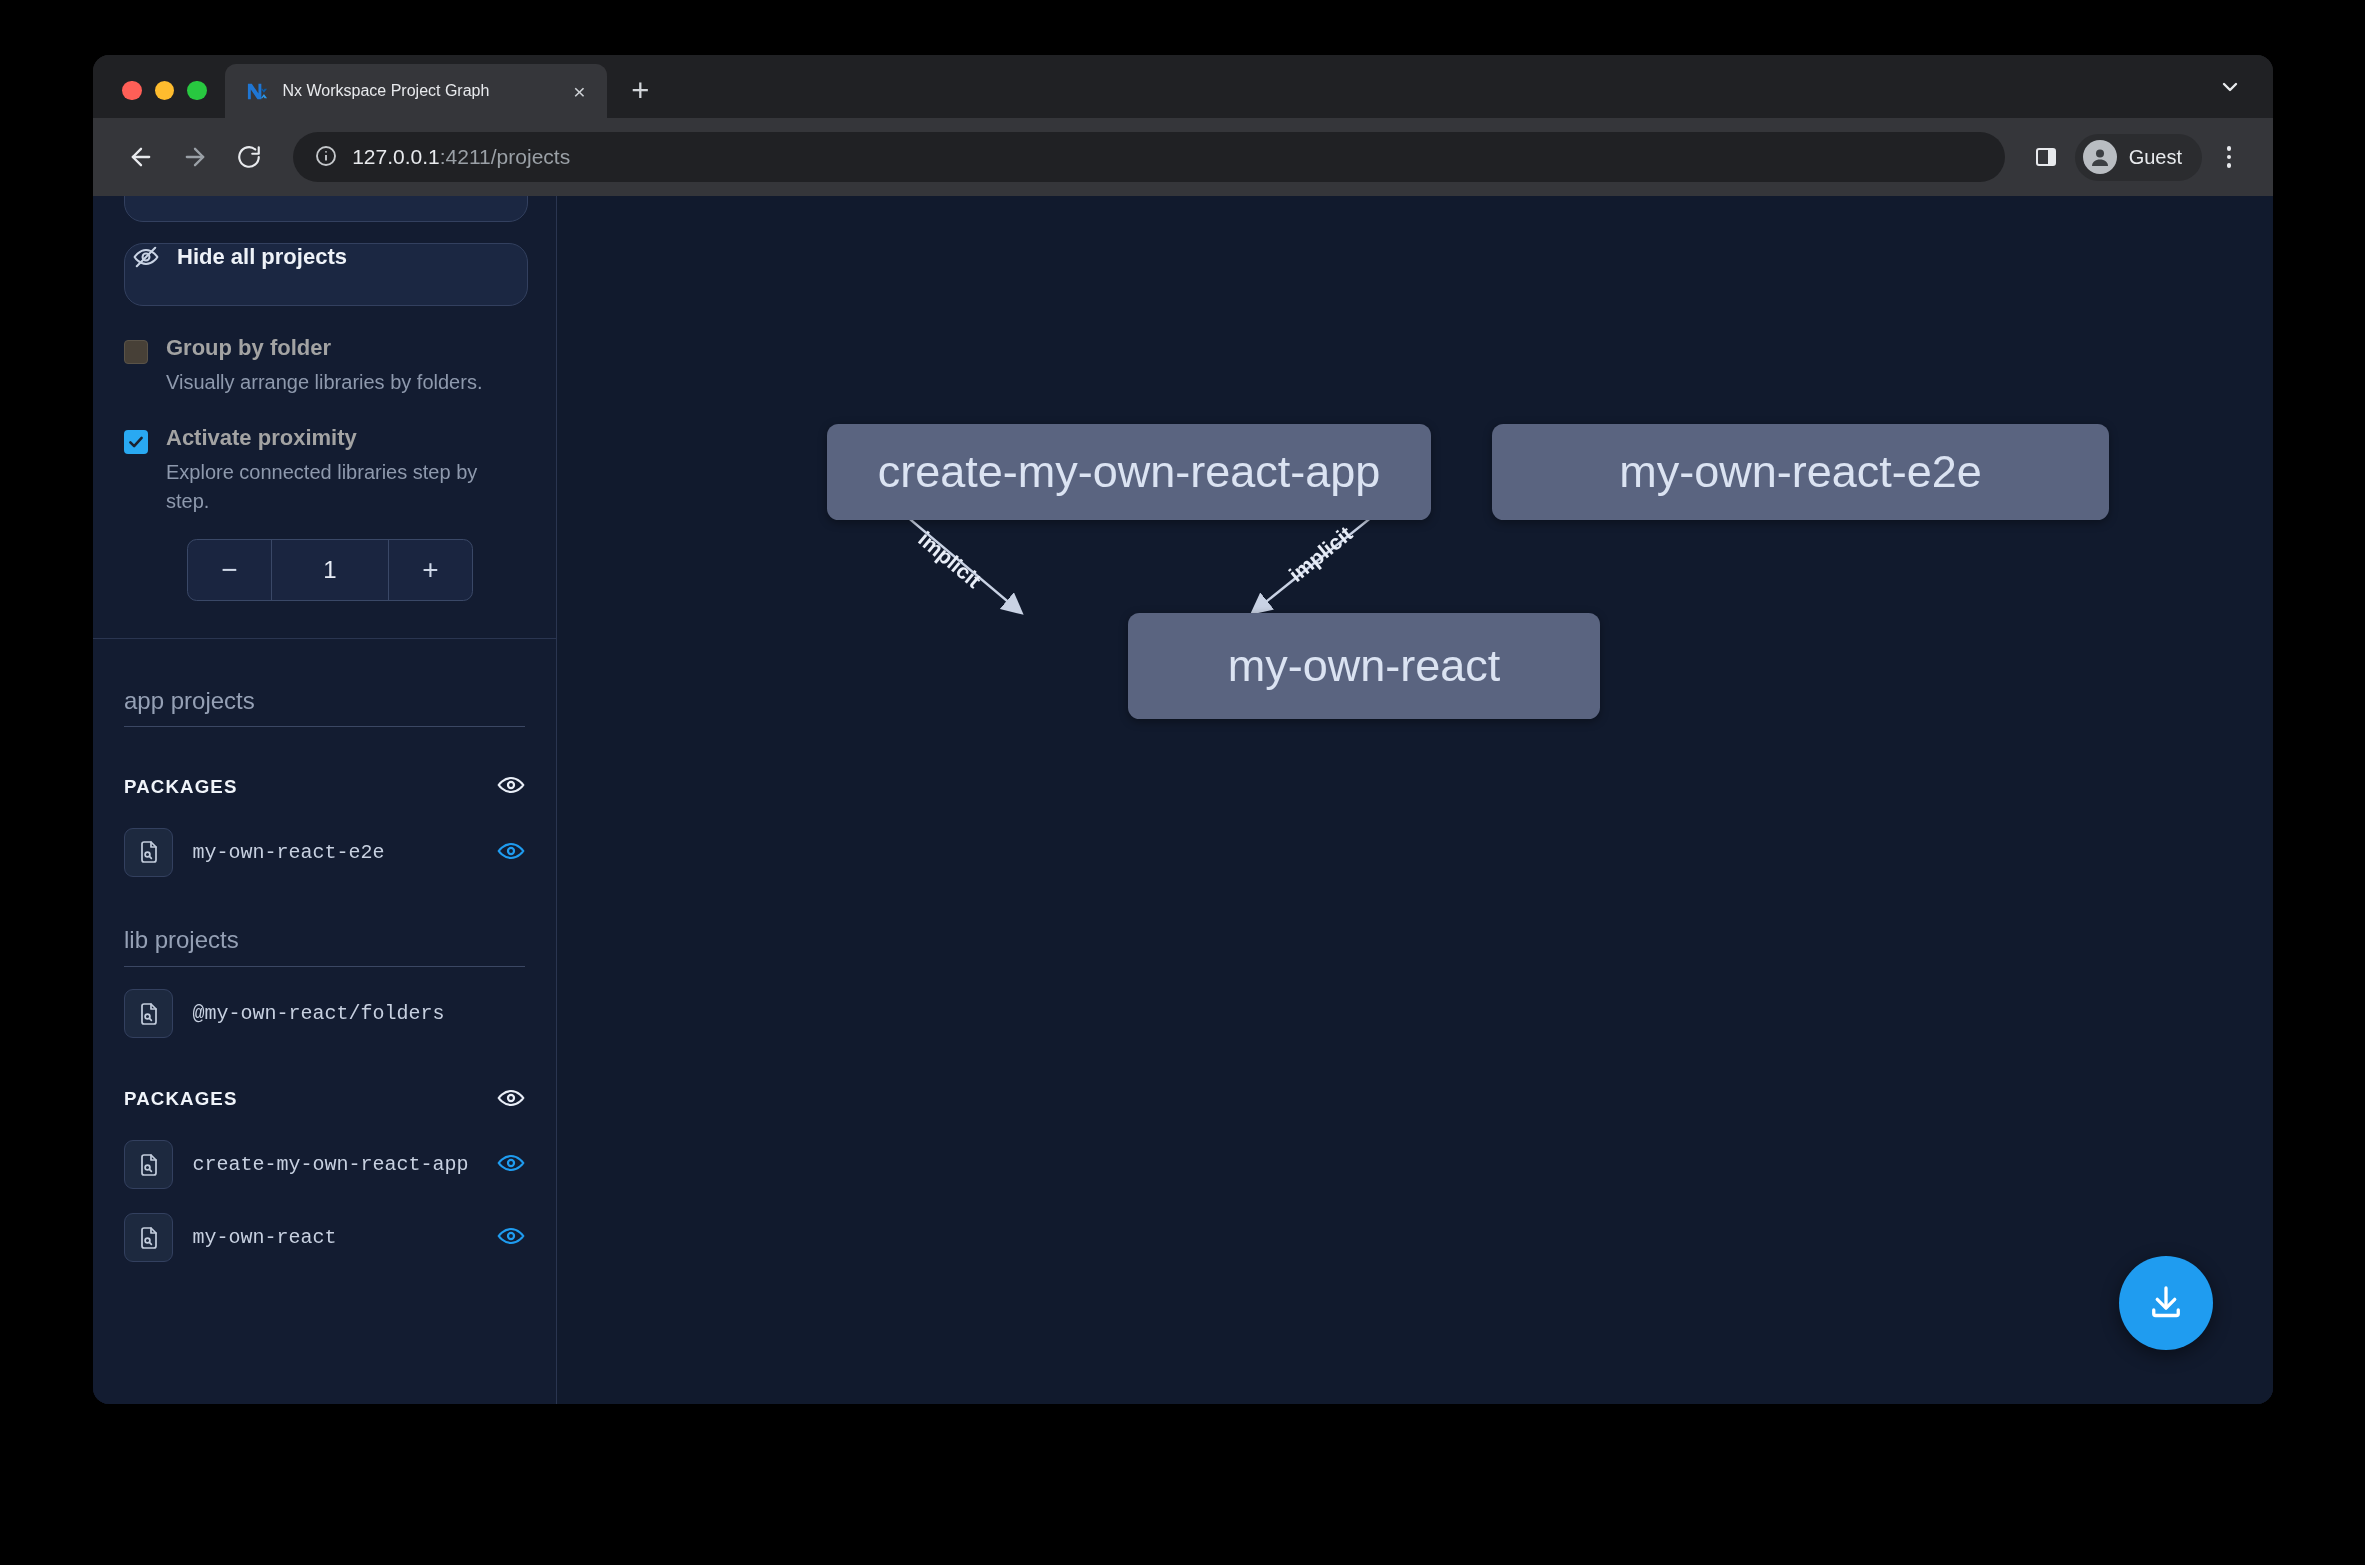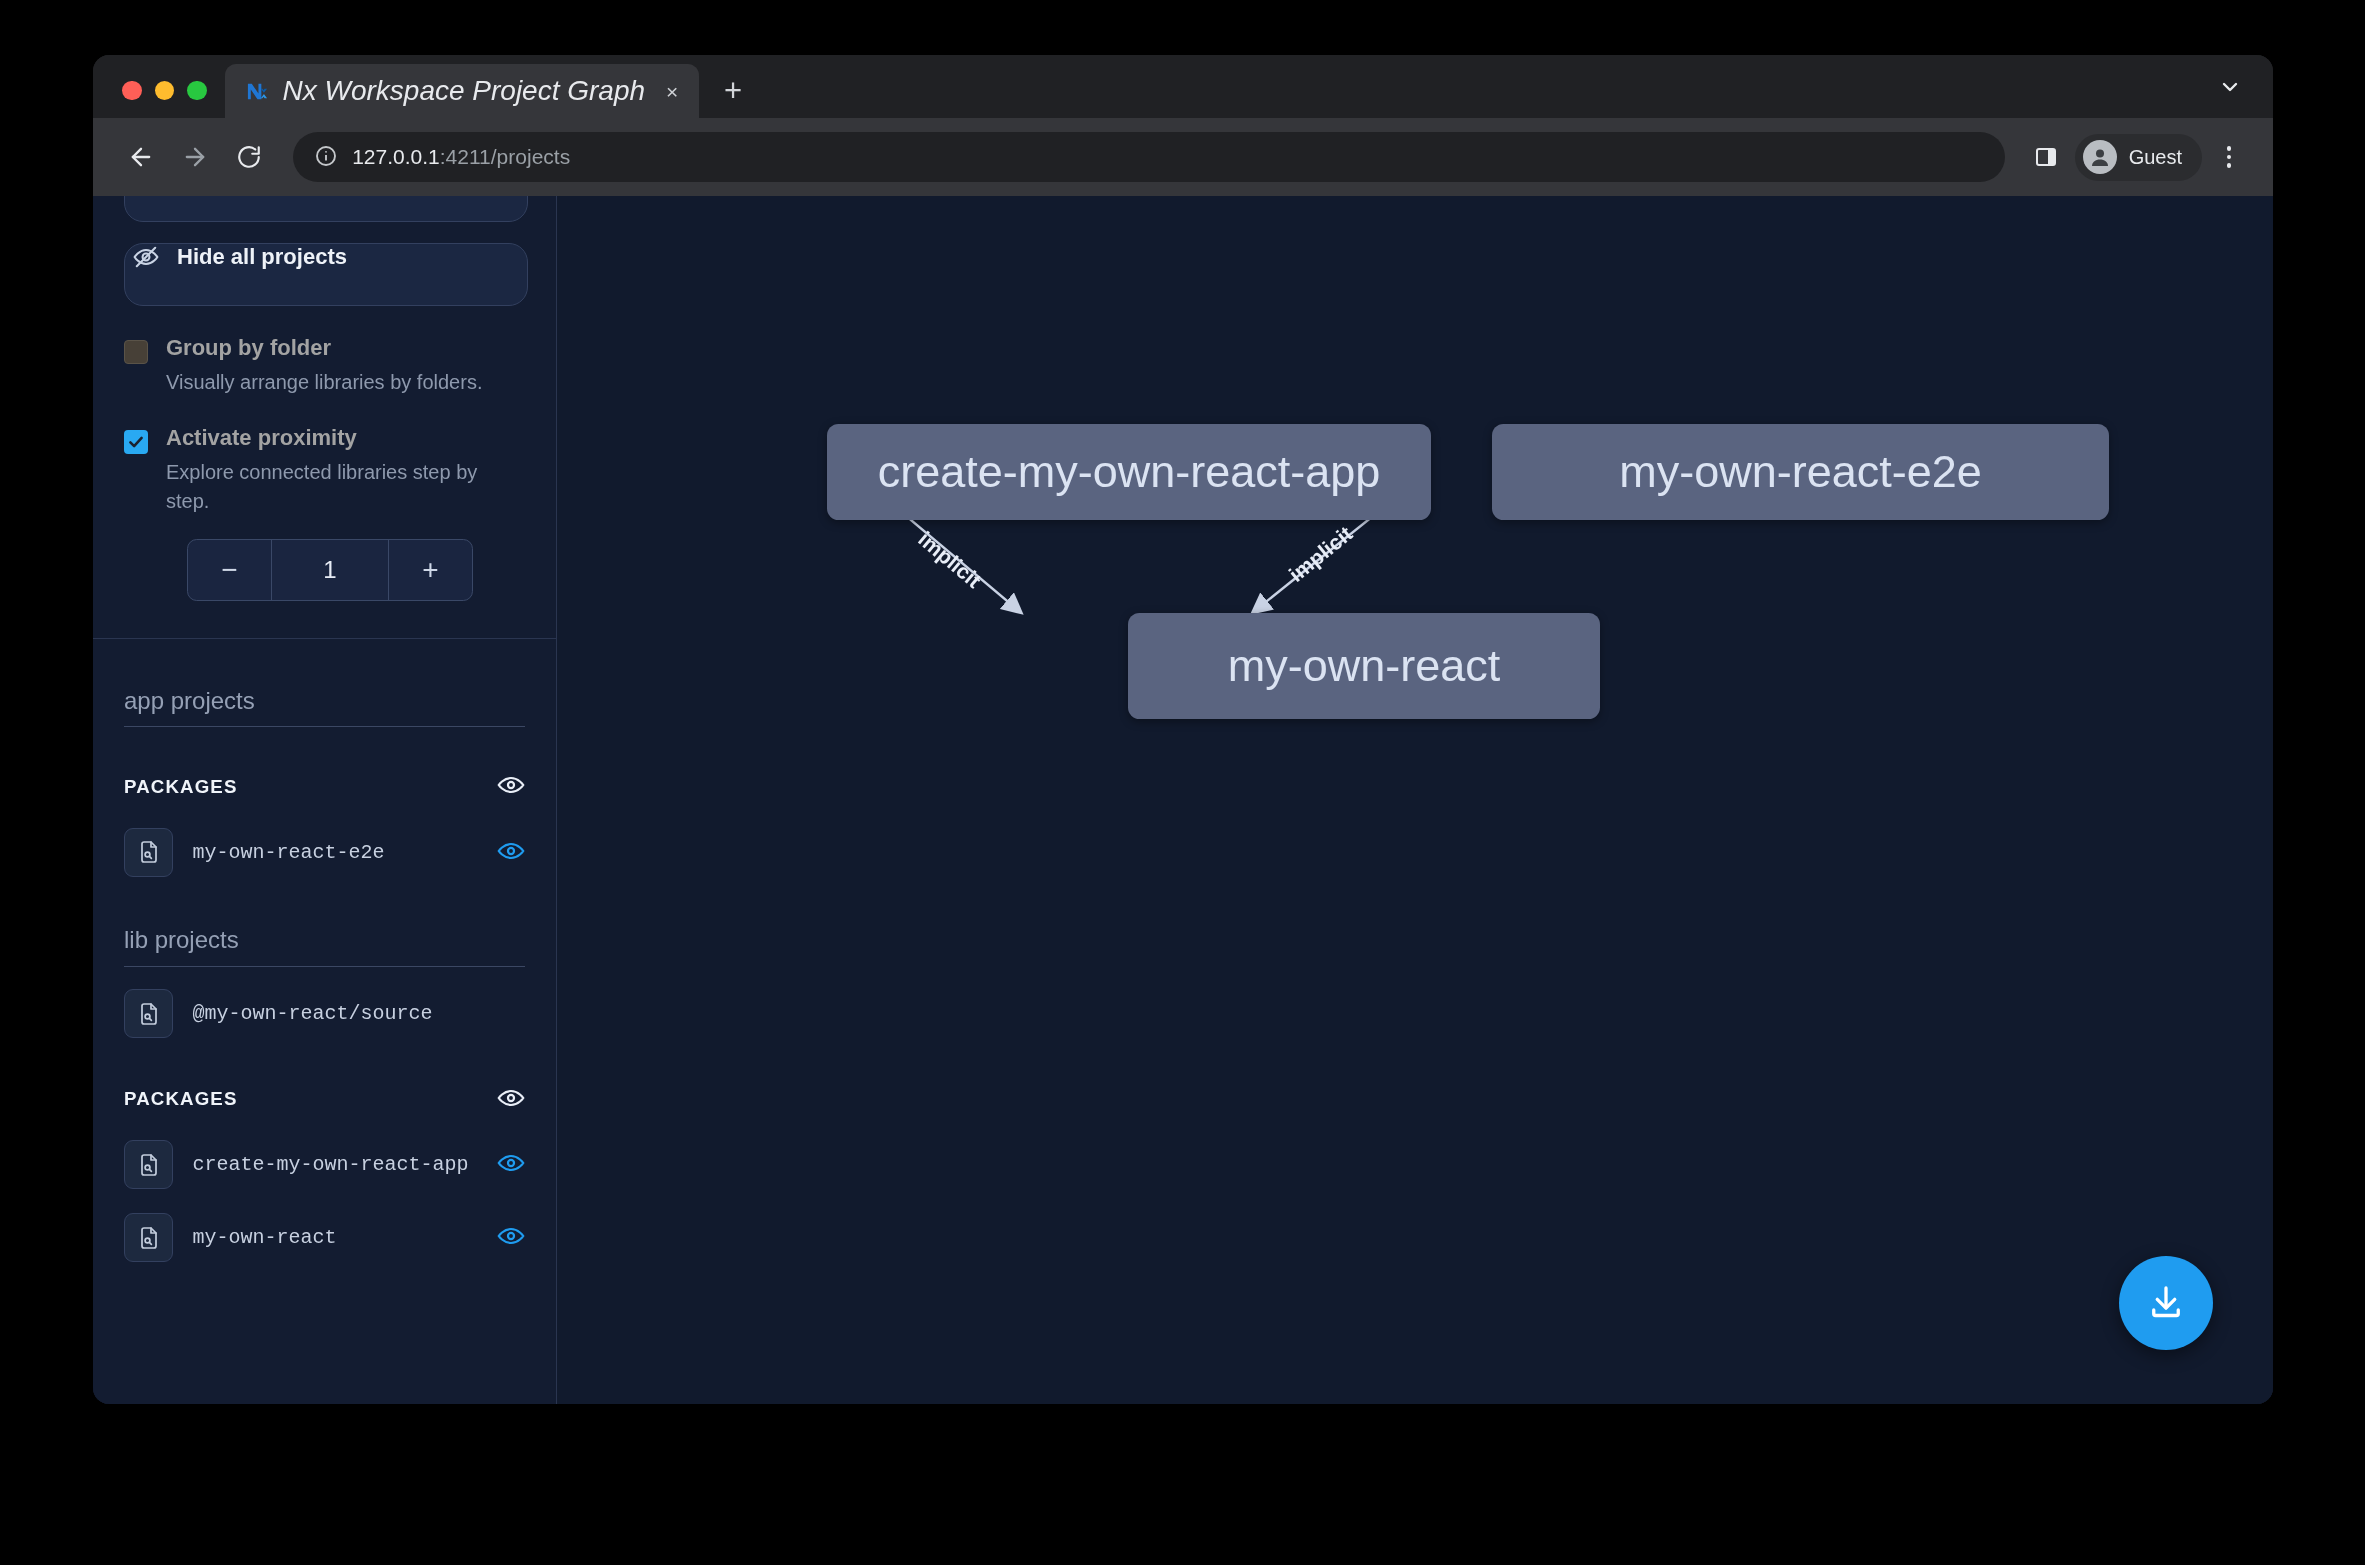--- a/index.html
+++ b/index.html
@@ -48,24 +48,23 @@
     border-radius: 11.4px 11.4px 0 0;
     gap: 13px;
   }
   .tab-favicon {
     width: 24px; height: 24px;
     display: flex; align-items: center; justify-content: center;
     flex-shrink: 0;
   }
   .tab-title {
     color: #e8eaed;
-    font-size: 28px;
+    font-size: 16px;
     white-space: nowrap;
     flex: 1;
-    font-style: italic;
   }
   .tab-close {
     width: 28px; height: 28px;
     display: flex; align-items: center; justify-content: center;
     color: #cfd2d6; font-size: 21px; line-height: 1;
     border-radius: 50%;
   }
   .new-tab-btn {
     width: 45px; height: 45px;
     margin: 0 0 4.9px 11.4px;
@@ -515,21 +514,21 @@
 
         <div class="proj-row">
           <span class="proj-icon-box">
             <svg width="24" height="24" viewBox="0 0 24 24" fill="none" stroke="#c3cddd" stroke-width="1.7" stroke-linecap="round" stroke-linejoin="round">
               <path d="M14 2H7a2 2 0 0 0-2 2v16a2 2 0 0 0 2 2h10a2 2 0 0 0 2-2V7z"></path>
               <polyline points="14 2 14 7 19 7"></polyline>
               <circle cx="10.5" cy="14.5" r="2.4"></circle>
               <line x1="12.4" y1="16.4" x2="14.4" y2="18.4"></line>
             </svg>
           </span>
-          <span class="proj-name">@my-own-react/source</span>
+          <span class="proj-name">@my-own-react/folders</span>
         </div>
 
         <div class="pkg-header">
           <span class="pkg-header-text">PACKAGES</span>
           <span>
             <svg width="28" height="28" viewBox="0 0 24 24" fill="none" stroke="#e9eef7" stroke-width="1.9">
               <path d="M1.5 12S5.5 6 12 6s10.5 6 10.5 6-4 6-10.5 6S1.5 12 1.5 12z"></path>
               <circle cx="12" cy="12" r="2.6"></circle>
             </svg>
           </span>

